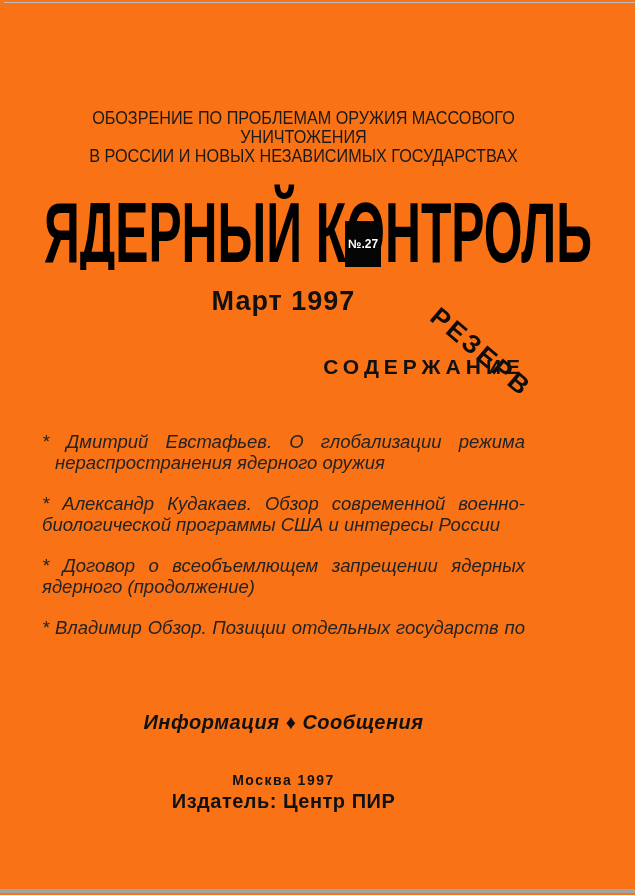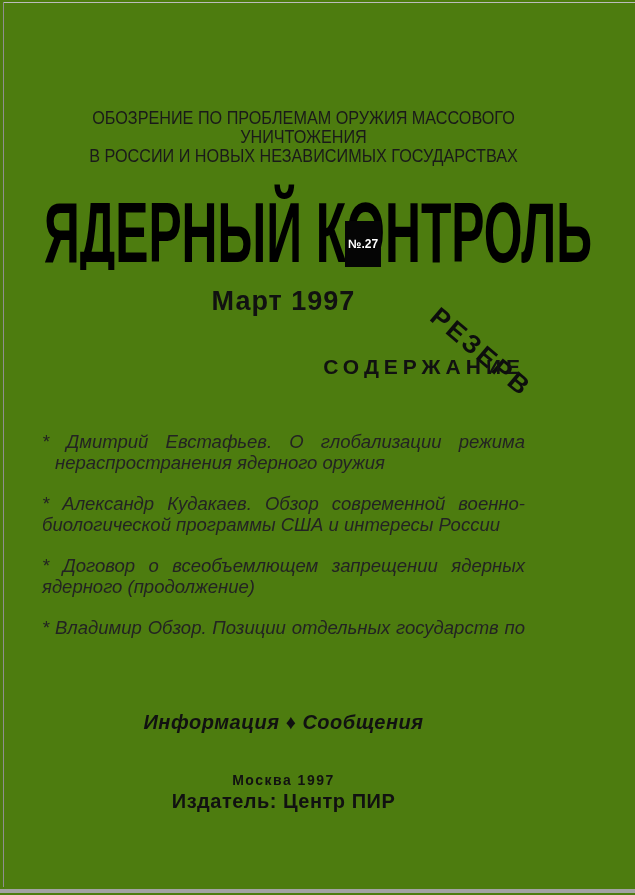--- a/index.html
+++ b/index.html
@@ -1,19 +1,19 @@
 <!DOCTYPE html>
 <html><head>
 <meta charset="utf-8">
 <style>
   html, body { margin: 0; padding: 0; background: #ffffff; }
   .page {
     position: relative;
     width: 635px; height: 895px;
-    background: #4d7c0f;
+    background: #f97316;
     font-family: "Liberation Sans", sans-serif;
     color: #1b1b1b;
     overflow: hidden;
   }
   
   .border-top    { position: absolute; top: 2px; left: 3px; right: 0; height: 1px; background: #bcbcbc; }
   .border-left   { position: absolute; left: 3px; top: 2px; bottom: 8px; width: 1px; background: #8f8f8f; }
   .border-bottom { position: absolute; left: 0; right: 0; bottom: 2px; height: 4px; background: #a3a3a3; }
 
   .masthead {

